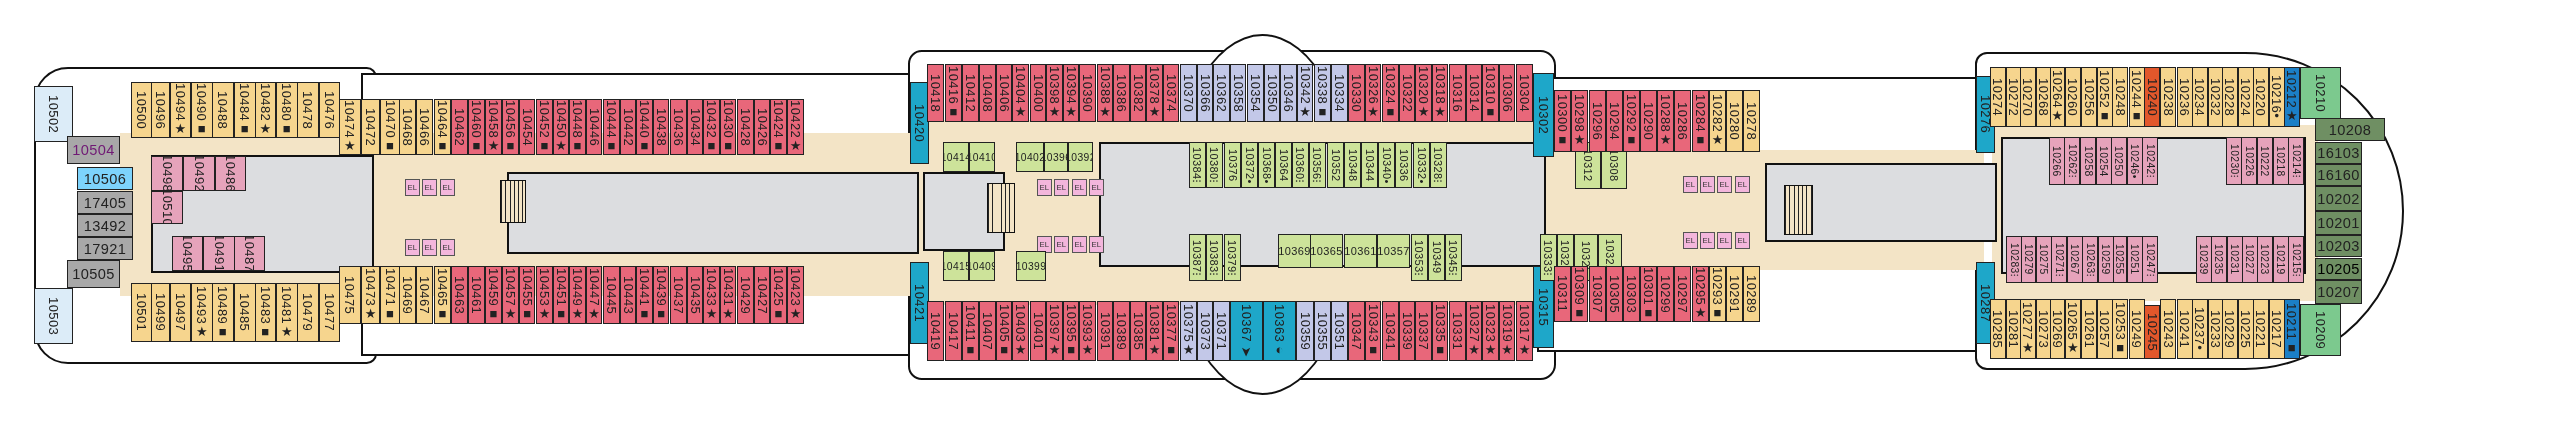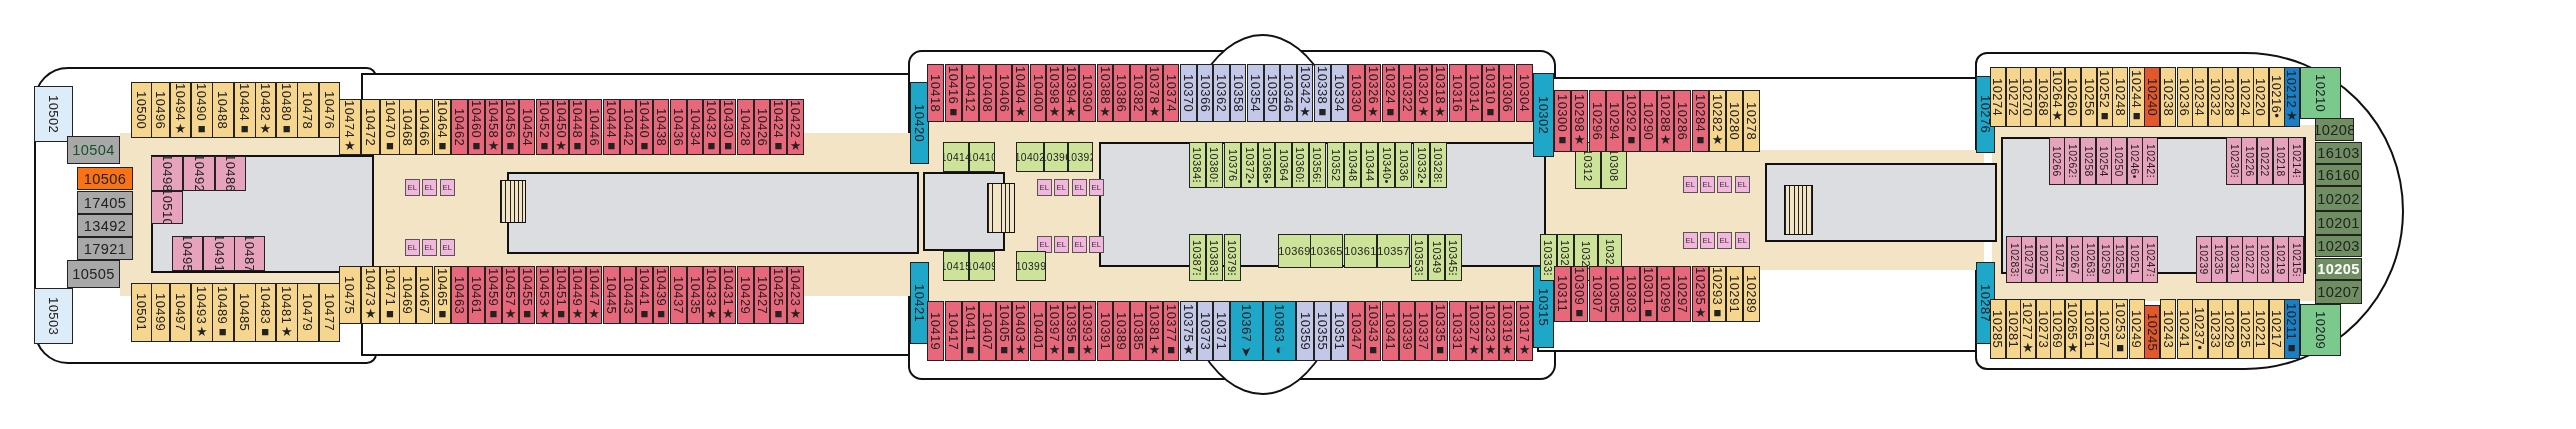--- a/index.html
+++ b/index.html
@@ -69,23 +69,23 @@
     </div>
 
   <div id="cabins">
       <div class="cab v" style="left: 34px; top: 86px; width: 39px; height: 56px; background: rgb(220, 236, 248);">
         <span>10502</span>
       </div>
       <div class="cab v" style="left: 34px; top: 288px; width: 39px; height: 56px; background: rgb(220, 236, 248);">
         <span>10503</span>
       </div>
       <div class="cab h" style="left: 67px; top: 136px; width: 53px; height: 28px; background: rgb(168, 168, 168);">
-        <span style="color: #14532d;">10504</span>
-      </div>
-      <div class="cab h" style="left: 77px; top: 167px; width: 56px; height: 23px; background: #f97316;">
+        <span style="color: #701a75;">10504</span>
+      </div>
+      <div class="cab h" style="left: 77px; top: 167px; width: 56px; height: 23px; background: #7dd3fc;">
         <span style="color: rgb(34, 34, 34);">10506</span>
       </div>
       <div class="cab h" style="left: 77px; top: 191px; width: 56px; height: 23px; background: rgb(168, 168, 168);">
         <span style="color: rgb(34, 34, 34);">17405</span>
       </div>
       <div class="cab h" style="left: 77px; top: 214px; width: 56px; height: 23px; background: rgb(168, 168, 168);">
         <span style="color: rgb(34, 34, 34);">13492</span>
       </div>
       <div class="cab h" style="left: 77px; top: 237px; width: 56px; height: 23px; background: rgb(168, 168, 168);">
         <span style="color: rgb(34, 34, 34);">17921</span>
@@ -956,40 +956,40 @@
       </div>
       <div class="cab v" style="left: 2273px; top: 236px; width: 15.5px; height: 47px; background: rgb(230, 163, 187);">
         <span style="font-size: 10.3px;">10219</span>
       </div>
       <div class="cab v" style="left: 2288px; top: 236px; width: 15.5px; height: 47px; background: rgb(230, 163, 187);">
         <span style="font-size: 10.3px;">10215⁝</span>
       </div>
       <div class="cab v" style="left: 2300px; top: 67px; width: 41px; height: 52px; background: rgb(124, 201, 142);">
         <span>10210</span>
       </div>
-      <div class="cab h" style="left: 2315px; top: 118px; width: 39px; height: 23px; background: rgb(111, 143, 99);">
+      <div class="cab h" style="left: 2315px; top: 118px; width: 70px; height: 23px; background: rgb(111, 143, 99);">
         <span style="color: rgb(34, 34, 34);">10208</span>
       </div>
       <div class="cab h" style="left: 2315px; top: 142px; width: 47px; height: 22px; background: rgb(111, 143, 99);">
         <span style="color: rgb(34, 34, 34);">16103</span>
       </div>
       <div class="cab h" style="left: 2315px; top: 164px; width: 47px; height: 22px; background: rgb(111, 143, 99);">
         <span style="color: rgb(34, 34, 34);">16160</span>
       </div>
       <div class="cab h" style="left: 2315px; top: 186px; width: 47px; height: 25px; background: rgb(111, 143, 99);">
         <span style="color: rgb(34, 34, 34);">10202</span>
       </div>
       <div class="cab h" style="left: 2315px; top: 211px; width: 47px; height: 24px; background: rgb(111, 143, 99);">
         <span style="color: rgb(34, 34, 34);">10201</span>
       </div>
       <div class="cab h" style="left: 2315px; top: 235px; width: 47px; height: 22px; background: rgb(111, 143, 99);">
         <span style="color: rgb(34, 34, 34);">10203</span>
       </div>
       <div class="cab h" style="left: 2315px; top: 258px; width: 47px; height: 22px; background: rgb(111, 143, 99);">
-        <span style="color: #ffffff; font-weight: bold;">10205</span>
+        <span style="color: #000000;">10205</span>
       </div>
       <div class="cab h" style="left: 2315px; top: 280px; width: 47px; height: 24px; background: rgb(111, 143, 99);">
         <span style="color: rgb(34, 34, 34);">10207</span>
       </div>
       <div class="cab v" style="left: 2300px; top: 304px; width: 41px; height: 52px; background: rgb(124, 201, 142);">
         <span>10209</span>
       </div>
     </div>
 </div>
 

